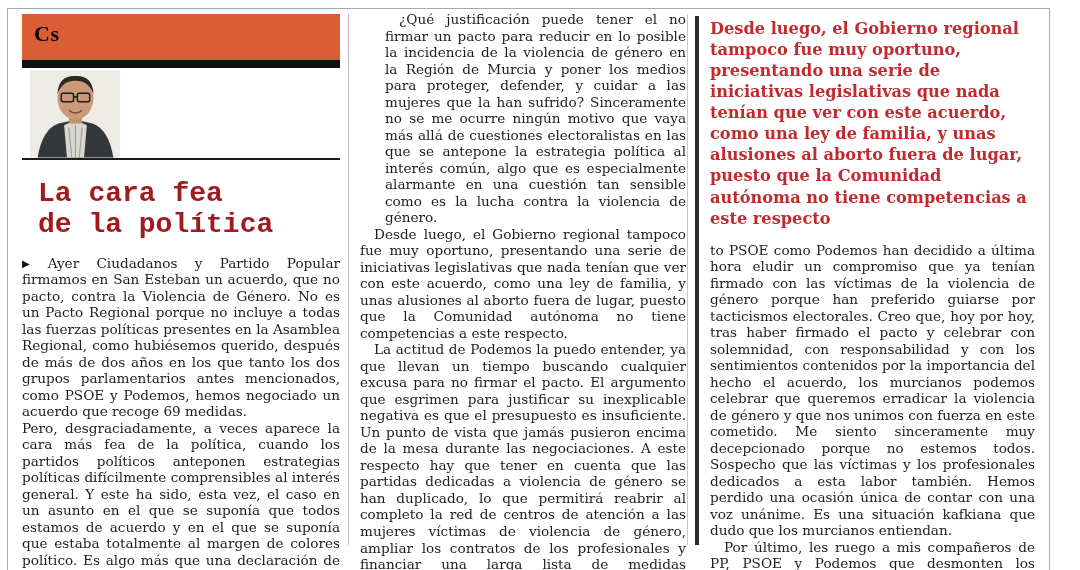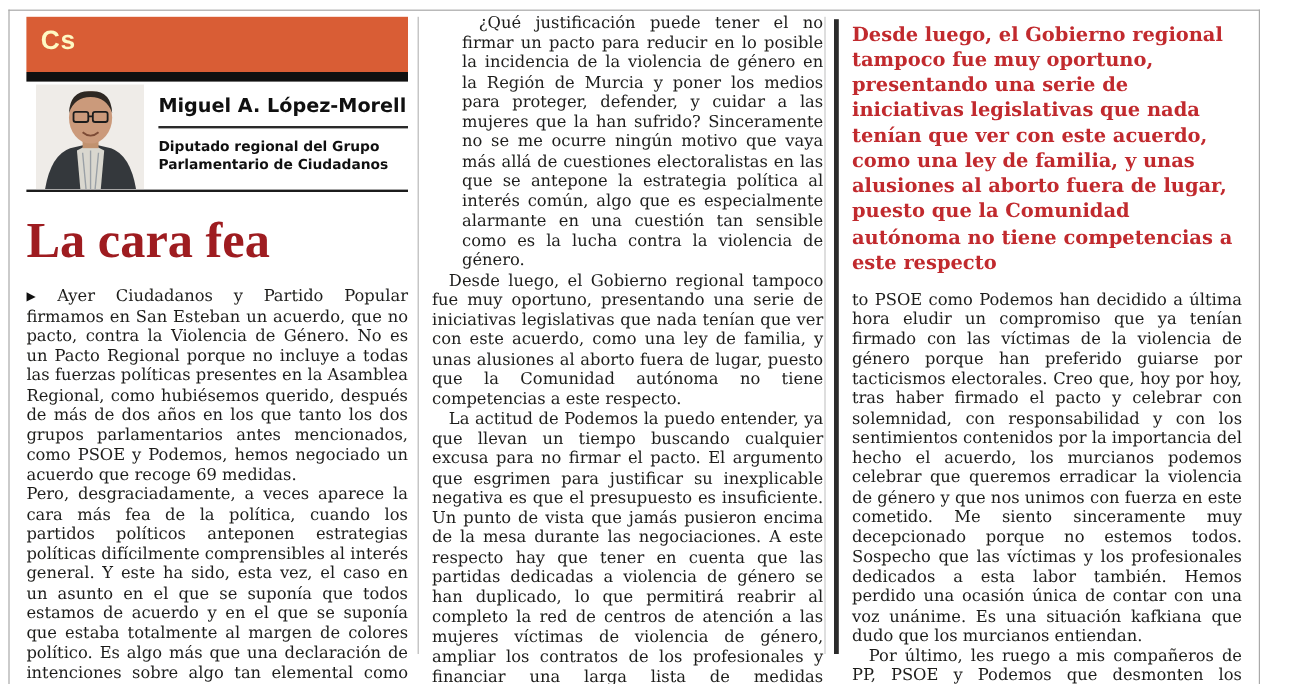--- a/index.html
+++ b/index.html
@@ -16,36 +16,36 @@
   .col { position:absolute; }
   .col1 { left:22px; top:14px; width:318px; }
   .col2 { left:360px; top:11px; width:326px; }
   .col3 { left:710px; top:14px; width:325px; }
   .divider-thin-1 { position:absolute; left:348px; top:14px; width:1px; height:531px; background:#b8b8b8; }
   .divider-thin-2 { position:absolute; left:687px; top:14px; width:1px; height:531px; background:#c9c9c9; }
   .divider-thick  { position:absolute; left:695px; top:16px; width:4px; height:529px; background:#2b2b2b; }
 
   
   .cs-bar {
-    height:46px; background:var(--orange,#d95d35); color:#fef9c3;
-    font-family:Liberation Sans, sans-serif; font-weight:bold; font-size:22px;
+    height:46px; background:var(--orange,#d95d35); color:#000000;
+    font-family:Liberation Serif, serif; font-weight:bold; font-size:22px;
     padding:7px 0 0 12px; letter-spacing:0.5px;
   }
   .black-bar { height:8px; background:#101010; }
   .byline { display:flex; height:92px; border-bottom:2px solid #1c1c1c; }
   .photo-wrap { width:98px; padding:2px 0 0 8px; }
   .photo-wrap svg { display:block; width:90px; height:88px; }
   .byline-text { flex:1; padding:10px 0 0 12px; font-family:"DejaVu Sans", sans-serif; }
   .author-name { font-weight:bold; font-size:16px; color:#101010; }
   .name-rule { border-bottom:2px solid #2a2a2a; margin:8px 0 8px 0; width:100%; }
   .role { font-weight:bold; font-size:11.5px; line-height:1.3; color:#101010; }
 
   .headline {
-    margin:18px 0 12px 0; font-weight:bold; font-size:42px; line-height:1.12;
-    color:var(--title_red,#9e1c20); font-family:Liberation Serif, serif;
+    margin:18px 0 12px 16px; font-weight:bold; font-size:28px; line-height:1.12;
+    color:var(--title_red,#9e1c20); font-family:Liberation Mono, monospace;
   }
 
   
   .body-copy { font-size:13.6px; line-height:1.215; text-align:justify; }
   .body-copy p { margin:0; }
   .lead-p { margin:0; }
   .lead-marker { font-size:10px; position:relative; top:-1px; margin-right:5px; font-family:"DejaVu Sans", sans-serif; color:#101010; }
   .col1 .body-copy { margin-top:14px; }
   .col2 .body-copy p { text-indent:14px; }
   .col2 .body-copy p:first-child { text-indent:14px;margin-left:25px; }
@@ -78,32 +78,25 @@
           <path d="M41 60 L44 92 M48 58 L48 92 M55 60 L52 92" stroke="#9aa0a6" stroke-width="1.2" fill="none"></path>
           <rect x="41" y="42" width="14" height="14" fill="#c1926f"></rect>
           <ellipse cx="48" cy="29" rx="19" ry="23" fill="#cb9a7b"></ellipse>
           <path d="M29 25 Q30 5 48 6 Q66 5 67 25 Q62 11 48 11 Q34 11 29 25 Z" fill="#2e2823"></path>
           <rect x="33" y="24" width="13" height="9" rx="2" fill="none" stroke="#1c1c1c" stroke-width="1.6"></rect>
           <rect x="50" y="24" width="13" height="9" rx="2" fill="none" stroke="#1c1c1c" stroke-width="1.6"></rect>
           <line x1="46" y1="28" x2="50" y2="28" stroke="#1c1c1c" stroke-width="1.6"></line>
           <path d="M41 42 Q48 48 55 42" stroke="#7c4a35" stroke-width="1.6" fill="none"></path>
         </svg>
       </div>
-      <div class="byline-text">
-        <div class="author-name">Miguel A. López-Morell</div>
-        <div class="name-rule"></div>
-        <div class="role">
-          <div>Diputado regional del Grupo</div>
-          <div>Parlamentario de Ciudadanos</div>
-        </div>
-      </div>
     </div>
 
     <h1 class="headline">
       <div>La cara fea</div>
+      <div>de la política</div>
     </h1>
 
     <div class="body-copy">
       <p class="lead-p"><span class="lead-marker">▶</span><span>Ayer Ciudadanos y Partido Popular firmamos en San Esteban un acuerdo, que no pacto, contra la Violencia de Género. No es un Pacto Regional porque no incluye a todas las fuerzas políticas presentes en la Asamblea Regional, como hubiésemos querido, después de más de dos años en los que tanto los dos grupos parlamentarios antes mencionados, como PSOE y Podemos, hemos negociado un acuerdo que recoge 69 medidas.</span></p>
       <div style="display:contents"><p>Pero, desgraciadamente, a veces aparece la cara más fea de la política, cuando los partidos políticos anteponen estrategias políticas difícilmente comprensibles al interés general. Y este ha sido, esta vez, el caso en un asunto en el que se suponía que todos estamos de acuerdo y en el que se suponía que estaba totalmente al margen de colores político. Es algo más que una declaración de intenciones sobre algo tan elemental como defender a una mujer a la cual le parten la cara o a la que, en el peor de los casos, la matan; a veces en presencia de sus hijos.</p></div>
     </div>
   </div>
 
   <div class="divider-thin-1"></div>
 

